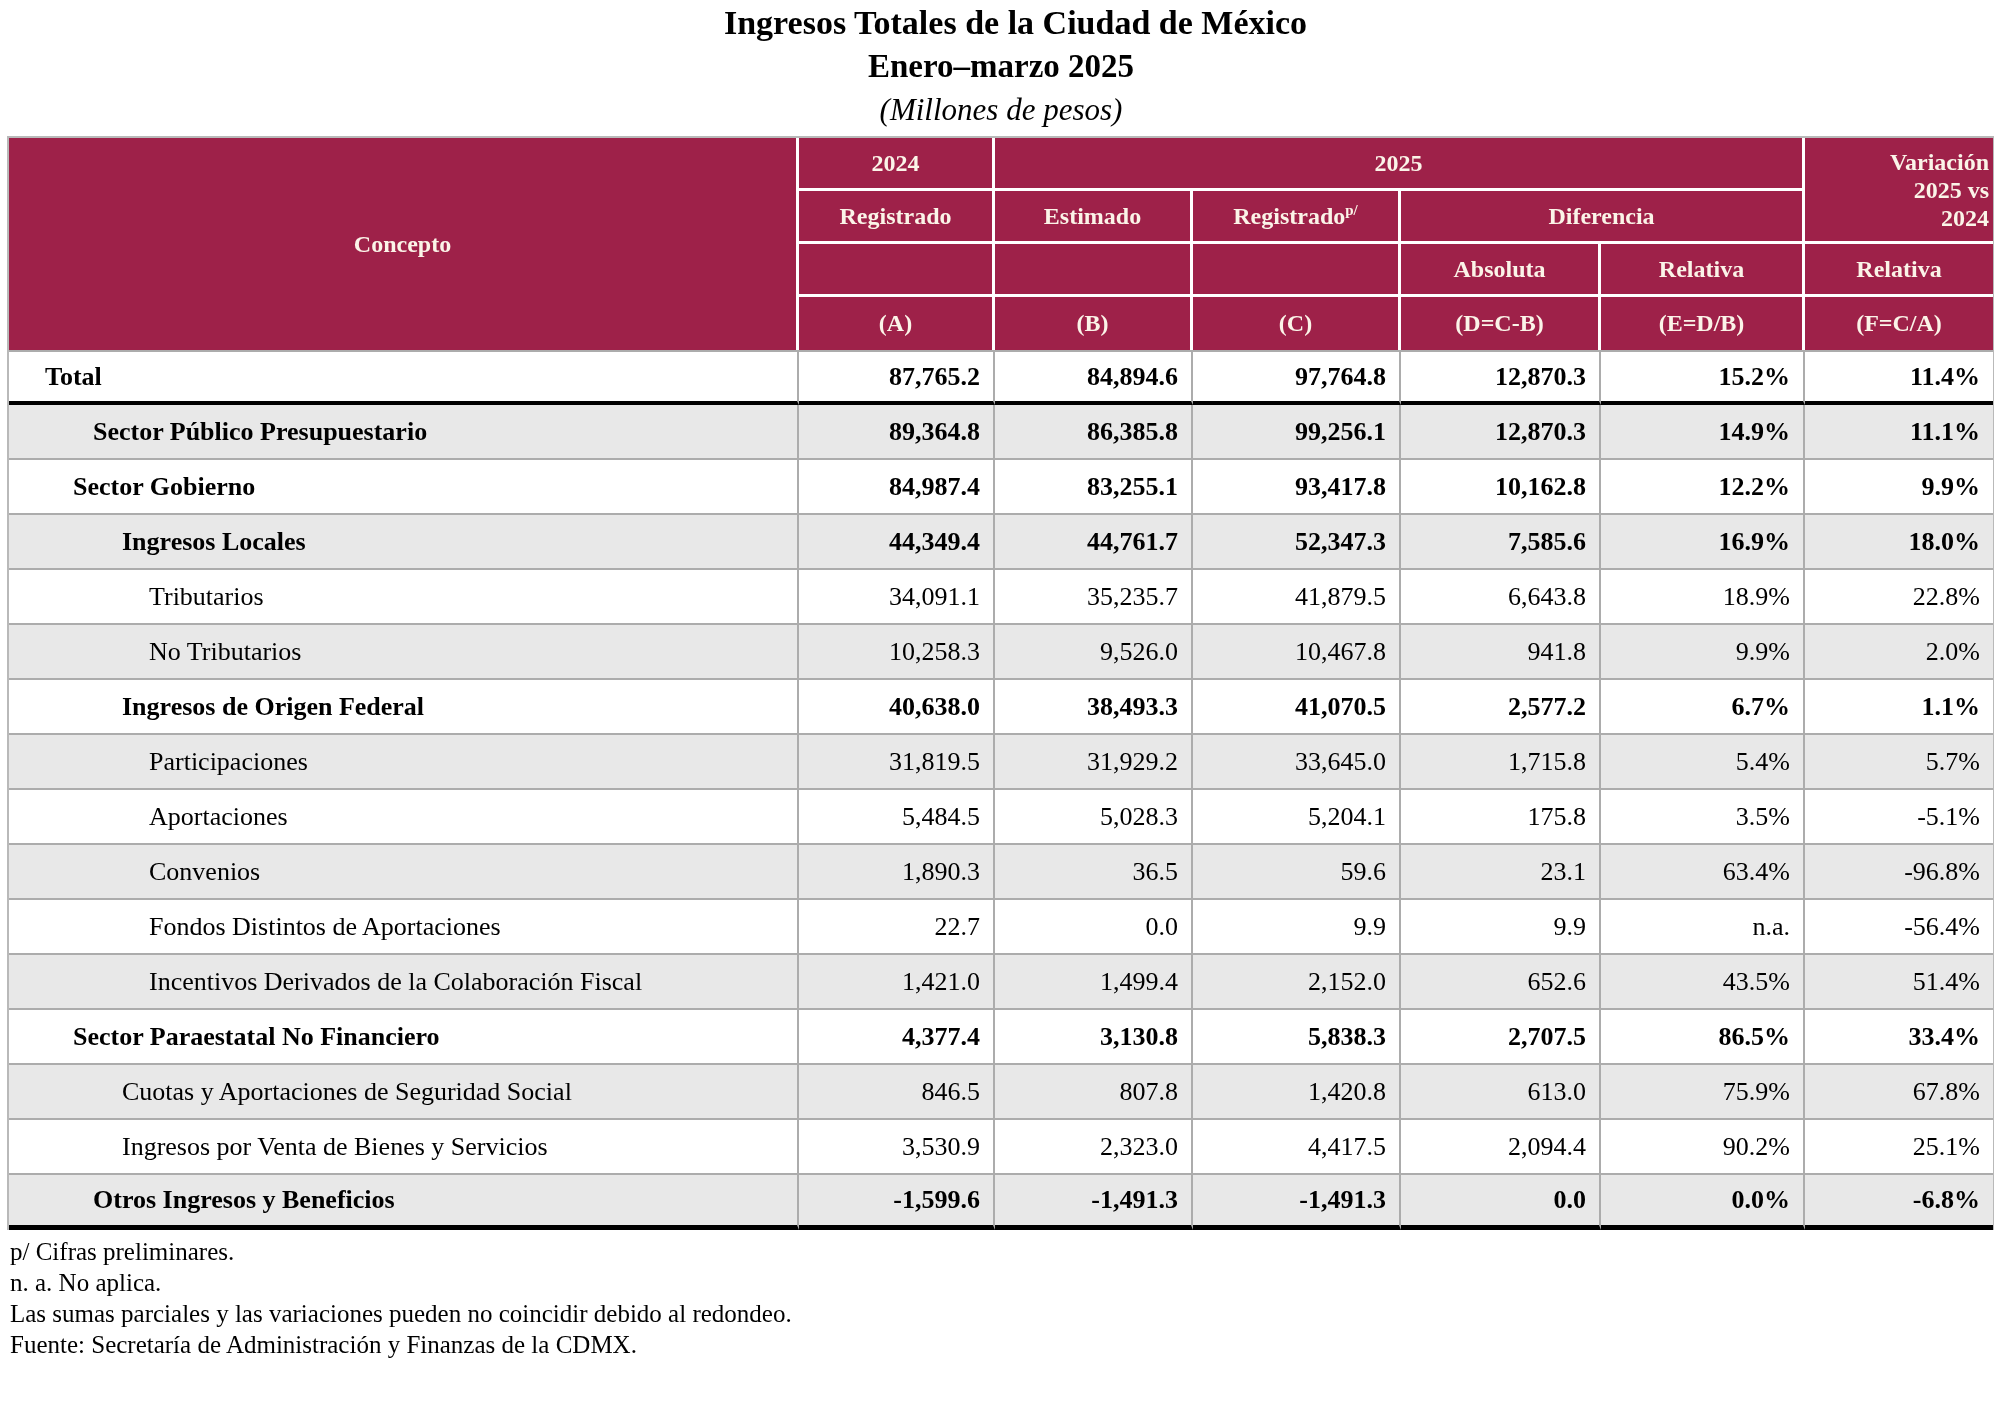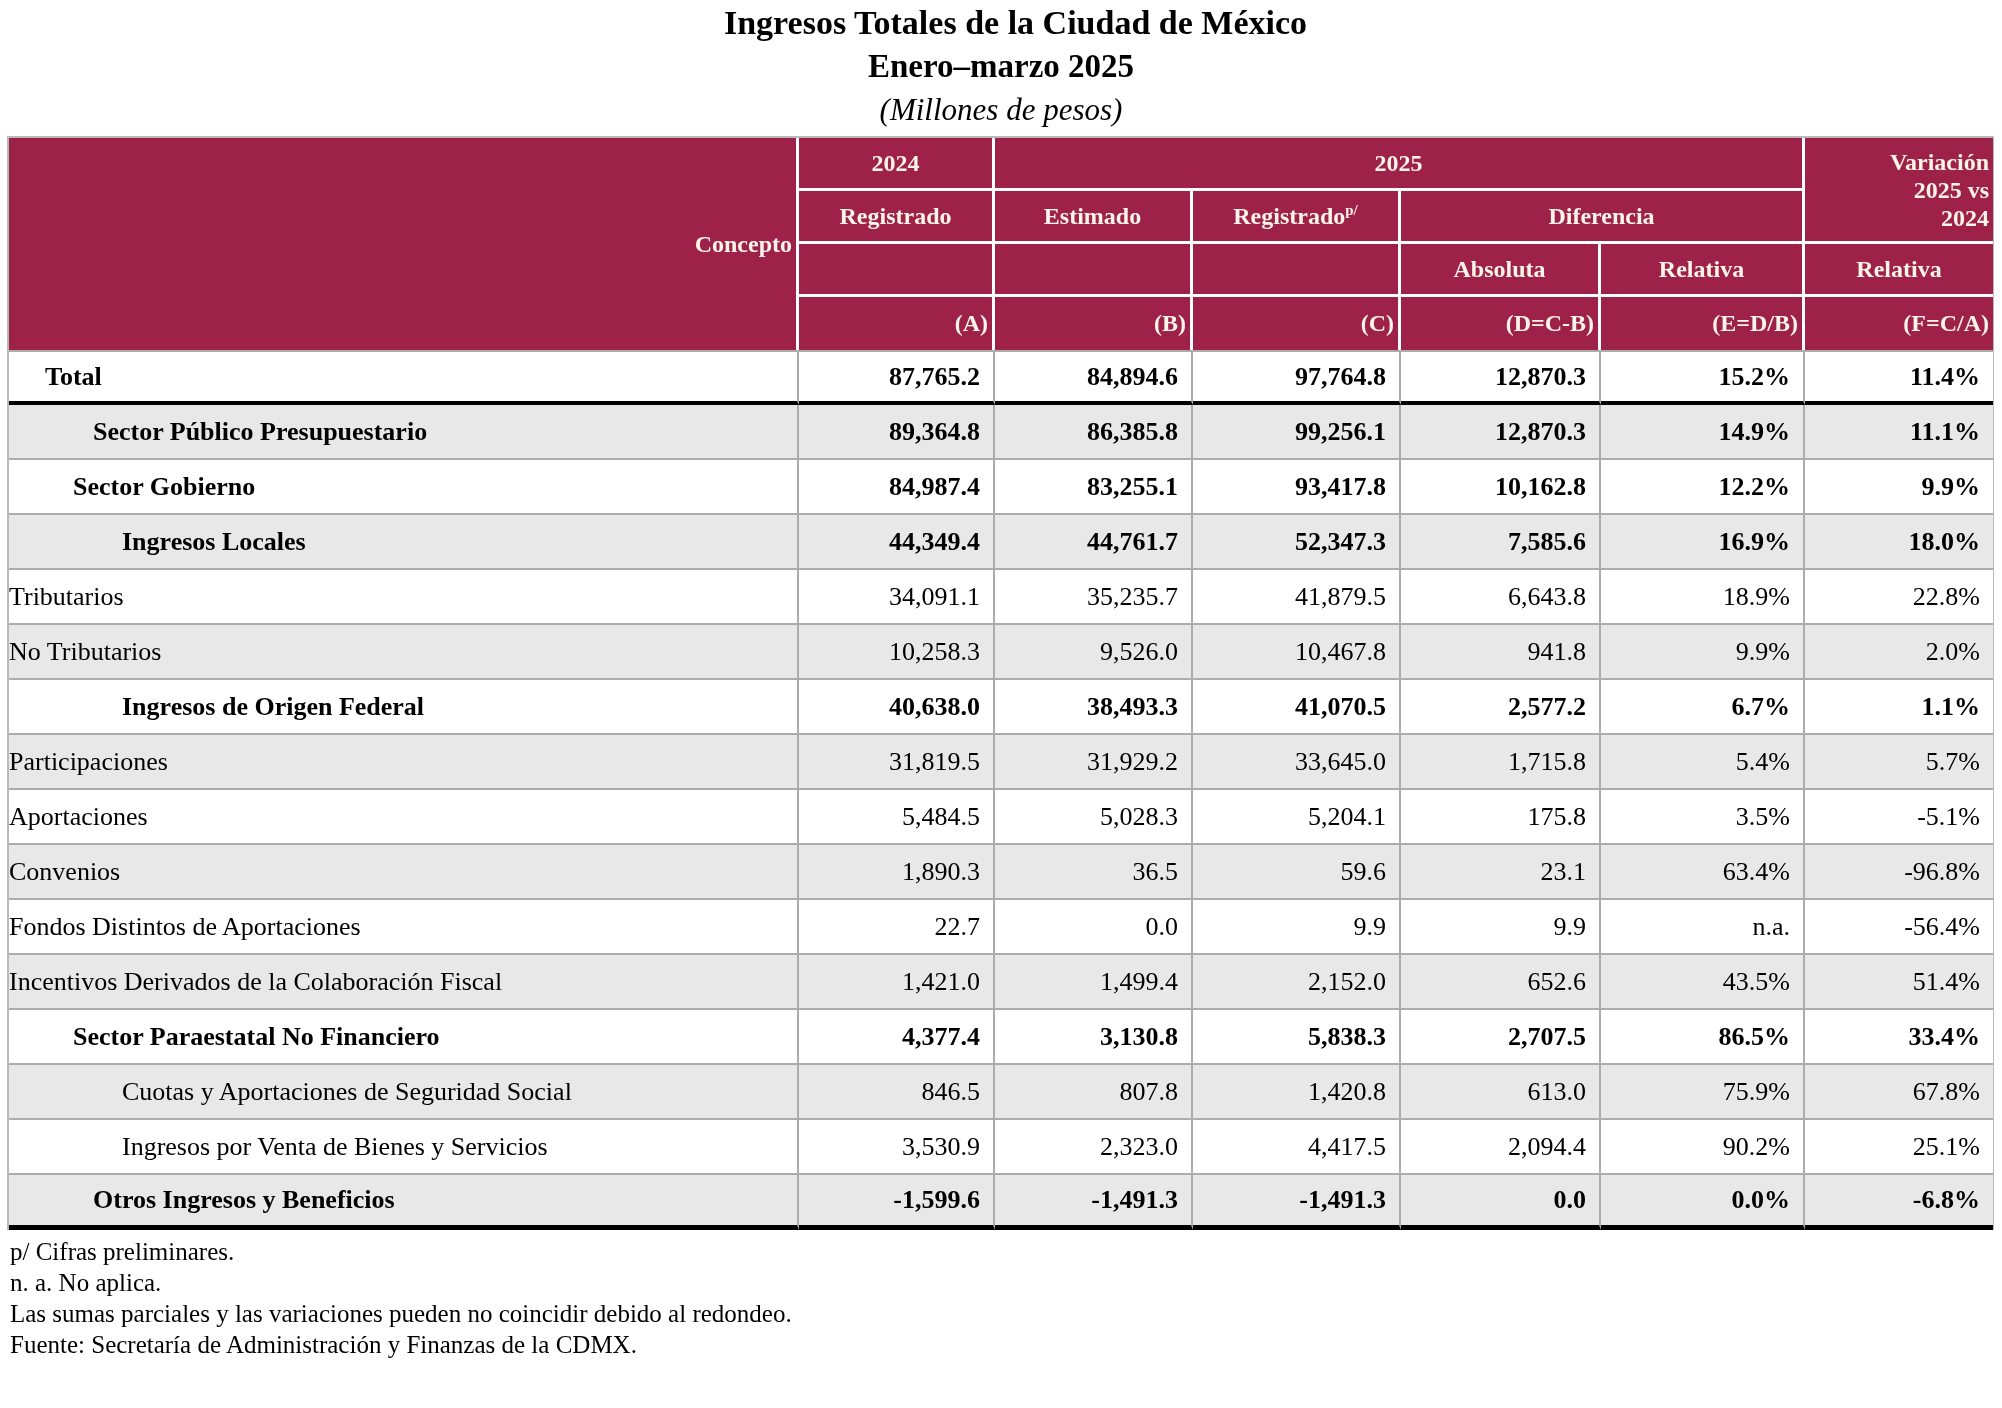--- a/index.html
+++ b/index.html
@@ -34,21 +34,21 @@
     font-weight:bold;
     font-size:24px;
     text-align:center;
     vertical-align:middle;
     border-right:3px solid #fff;
     border-bottom:3px solid #fff;
     padding:0 4px;
   }
   thead tr{ height:53px; }
   thead th.edge{ border-right:none; }
-  thead th.no-bb{ border-bottom:none;text-align:right; }
+  thead th.no-bb{ border-bottom:none; }
   th.wrapcell{ white-space:pre-line; line-height:28px;text-align:right; }
   th sup{ font-size:15px; line-height:0; }
 
   tbody td{
     font-size:26px;
     vertical-align:middle;
     border-right:2px solid var(--grid);
     border-bottom:2px solid var(--grid);
     background:#fff;
     padding:0;
@@ -58,21 +58,21 @@
   tbody tr:nth-child(even) td{ background:var(--shaded); }
   tbody tr:first-child td{ border-top:2px solid var(--grid); border-bottom:4px solid var(--heavy); }
   tbody tr:last-child td{ border-bottom:5px solid var(--heavy); }
   tbody tr.bold td{ font-weight:bold; }
   td.concept{ text-align:left; }
   td.num{ text-align:right; padding-right:13px; }
   .ind0{ padding-left:36px; }
   .ind1{ padding-left:84px; }
   .ind2{ padding-left:64px; }
   .ind3{ padding-left:113px; }
-  .ind4{ }
+  .ind4{ padding-left:140px; }
 
   .footnotes{ margin:6px 0 0 10px; font-size:25px; line-height:31px; }
 </style>
 </head>
 <body>
 
 <div class="titles">
   <div class="t1">Ingresos Totales de la Ciudad de México</div>
   <div class="t2">Enero–marzo 2025</div>
   <div class="t3">(Millones de pesos)</div>

